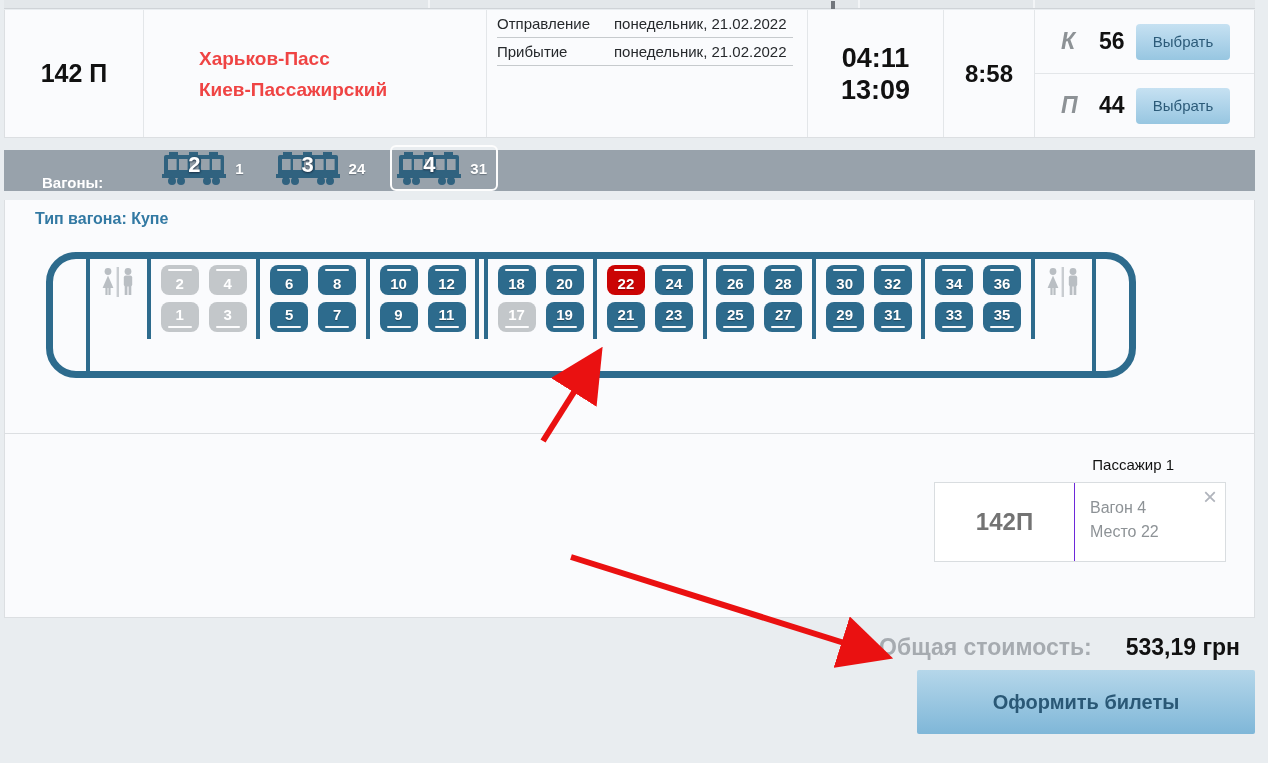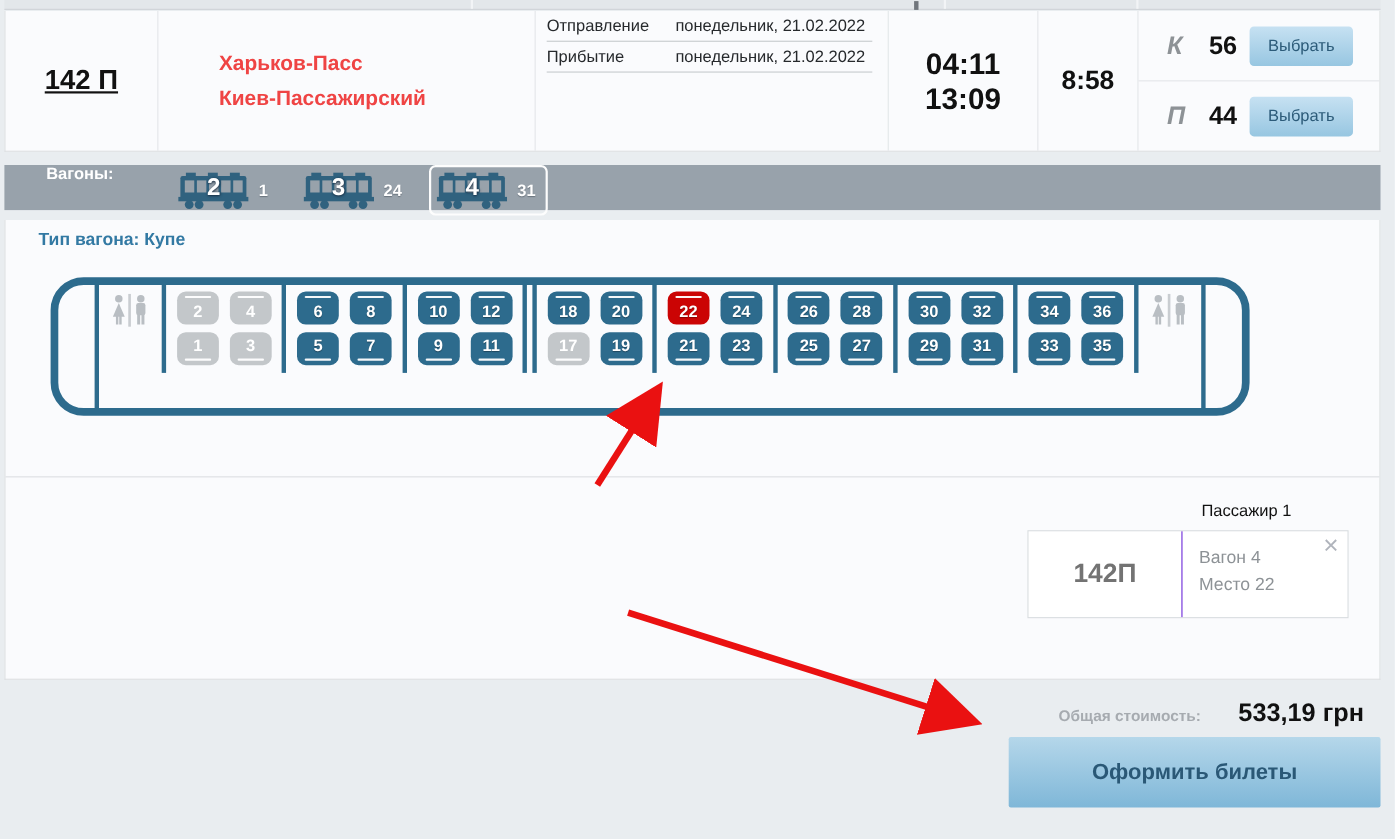--- a/index.html
+++ b/index.html
@@ -19,21 +19,21 @@
   .ph-div { position:absolute; top:0; bottom:0; width:2px; background:#f2f4f6; }
   .ph-tick { position:absolute; top:1px; width:4px; height:8px; background:#71767c; }
   
   .train-row {
     position:absolute; left:4px; right:13px; top:10px; height:128px;
     background:#fafbfd; border:1px solid #dcdfe2; border-top:none;
     display:flex;
   }
   .col { border-right:1px solid #e3e6e9; display:flex; align-items:center; }
   .col-number { width:139px; justify-content:center; }
-  .train-number { font-size:25px; font-weight:bold; color:#111;text-decoration:underline; }
+  .train-number { font-size:25px; font-weight:bold; color:#111; }
   .col-stations { width:343px; padding-left:55px; }
   .stations { font-size:19px; font-weight:bold; line-height:31px; color:#ef4444; }
   .col-dates { width:321px; padding-left:10px; flex-direction:column; justify-content:flex-start; align-items:flex-start; }
   .sched-row { display:flex; width:296px; border-bottom:1px solid #c6cacd; padding-bottom:5px; margin:5px 0; font-size:15px; color:#26292c; }
   .sched-label { width:117px; }
   .col-times { width:136px; justify-content:center; }
   .times { font-size:27px; font-weight:bold; line-height:32px; text-align:center; color:#111; }
   .col-duration { width:91px; justify-content:center; font-size:24px; font-weight:bold; color:#111; }
   .col-classes { flex:1; flex-direction:column; align-items:stretch; border-right:none; }
   .class-row { flex:1; display:flex; align-items:center; padding-left:26px; }
@@ -42,21 +42,21 @@
   .class-count { font-size:23px; font-weight:bold; color:#111; margin-left:8px; }
   .btn-select {
     margin-left:auto; margin-right:24px;
     width:94px; height:36px; border:none; border-radius:4px;
     background:linear-gradient(#c6e1f2, #97c6e1);
     color:#2c5b79; font-size:15px; font-family:inherit; cursor:pointer;
   }
   
   .wagons-bar {
     position:absolute; left:4px; right:13px; top:150px; height:41px;
-    background:#98a2ab; display:flex; align-items:flex-start; padding-left:38px;
+    background:#98a2ab; display:flex; align-items:flex-end; padding-left:38px;
   }
   .wagons-label { color:#fff; font-weight:bold; font-size:15px; margin-right:52px; }
   .wagon-item {
     display:flex; align-items:center; gap:9px;
     border:2px solid transparent; border-radius:6px;
     padding:3px 9px 3px 5px; margin-right:14px; cursor:pointer;
   }
   .wagon-item.selected { border-color:#fdfdfd; }
   .wagon-icon { position:relative; width:64px; height:36px; display:block; }
   .wagon-num {
@@ -111,21 +111,21 @@
   .pc-left { width:139px; display:flex; align-items:center; justify-content:center;
     font-size:24px; font-weight:bold; color:#737373; }
   .pc-right { flex:1; border-left:1px solid #6d28d9; padding:13px 0 0 15px;
     font-size:16px; color:#8d9296; line-height:24px; position:relative; }
   .pc-close { position:absolute; top:2px; right:8px; font-size:24px; color:#b0b4bc; cursor:pointer; line-height:24px; }
   
   .summary-row {
     position:absolute; top:634px; right:28px;
     display:flex; align-items:baseline; gap:34px;
   }
-  .total-label { font-size:14px; font-weight:bold; color:#a6abb0; }
+  .total-label { font-size:23px; font-weight:bold; color:#a6abb0; }
   .total-value { font-size:23px; font-weight:bold; color:#111; }
   .btn-submit {
     position:absolute; top:670px; right:13px; width:338px; height:64px;
     border:none; border-radius:2px;
     background:linear-gradient(#b5d7ea, #7fb7d8);
     color:#2a5876; font-size:20px; font-weight:bold; font-family:inherit; cursor:pointer;
   }
   
   .arrows { position:absolute; left:0; top:0; width:1268px; height:763px; pointer-events:none; z-index:60; }
 </style>

